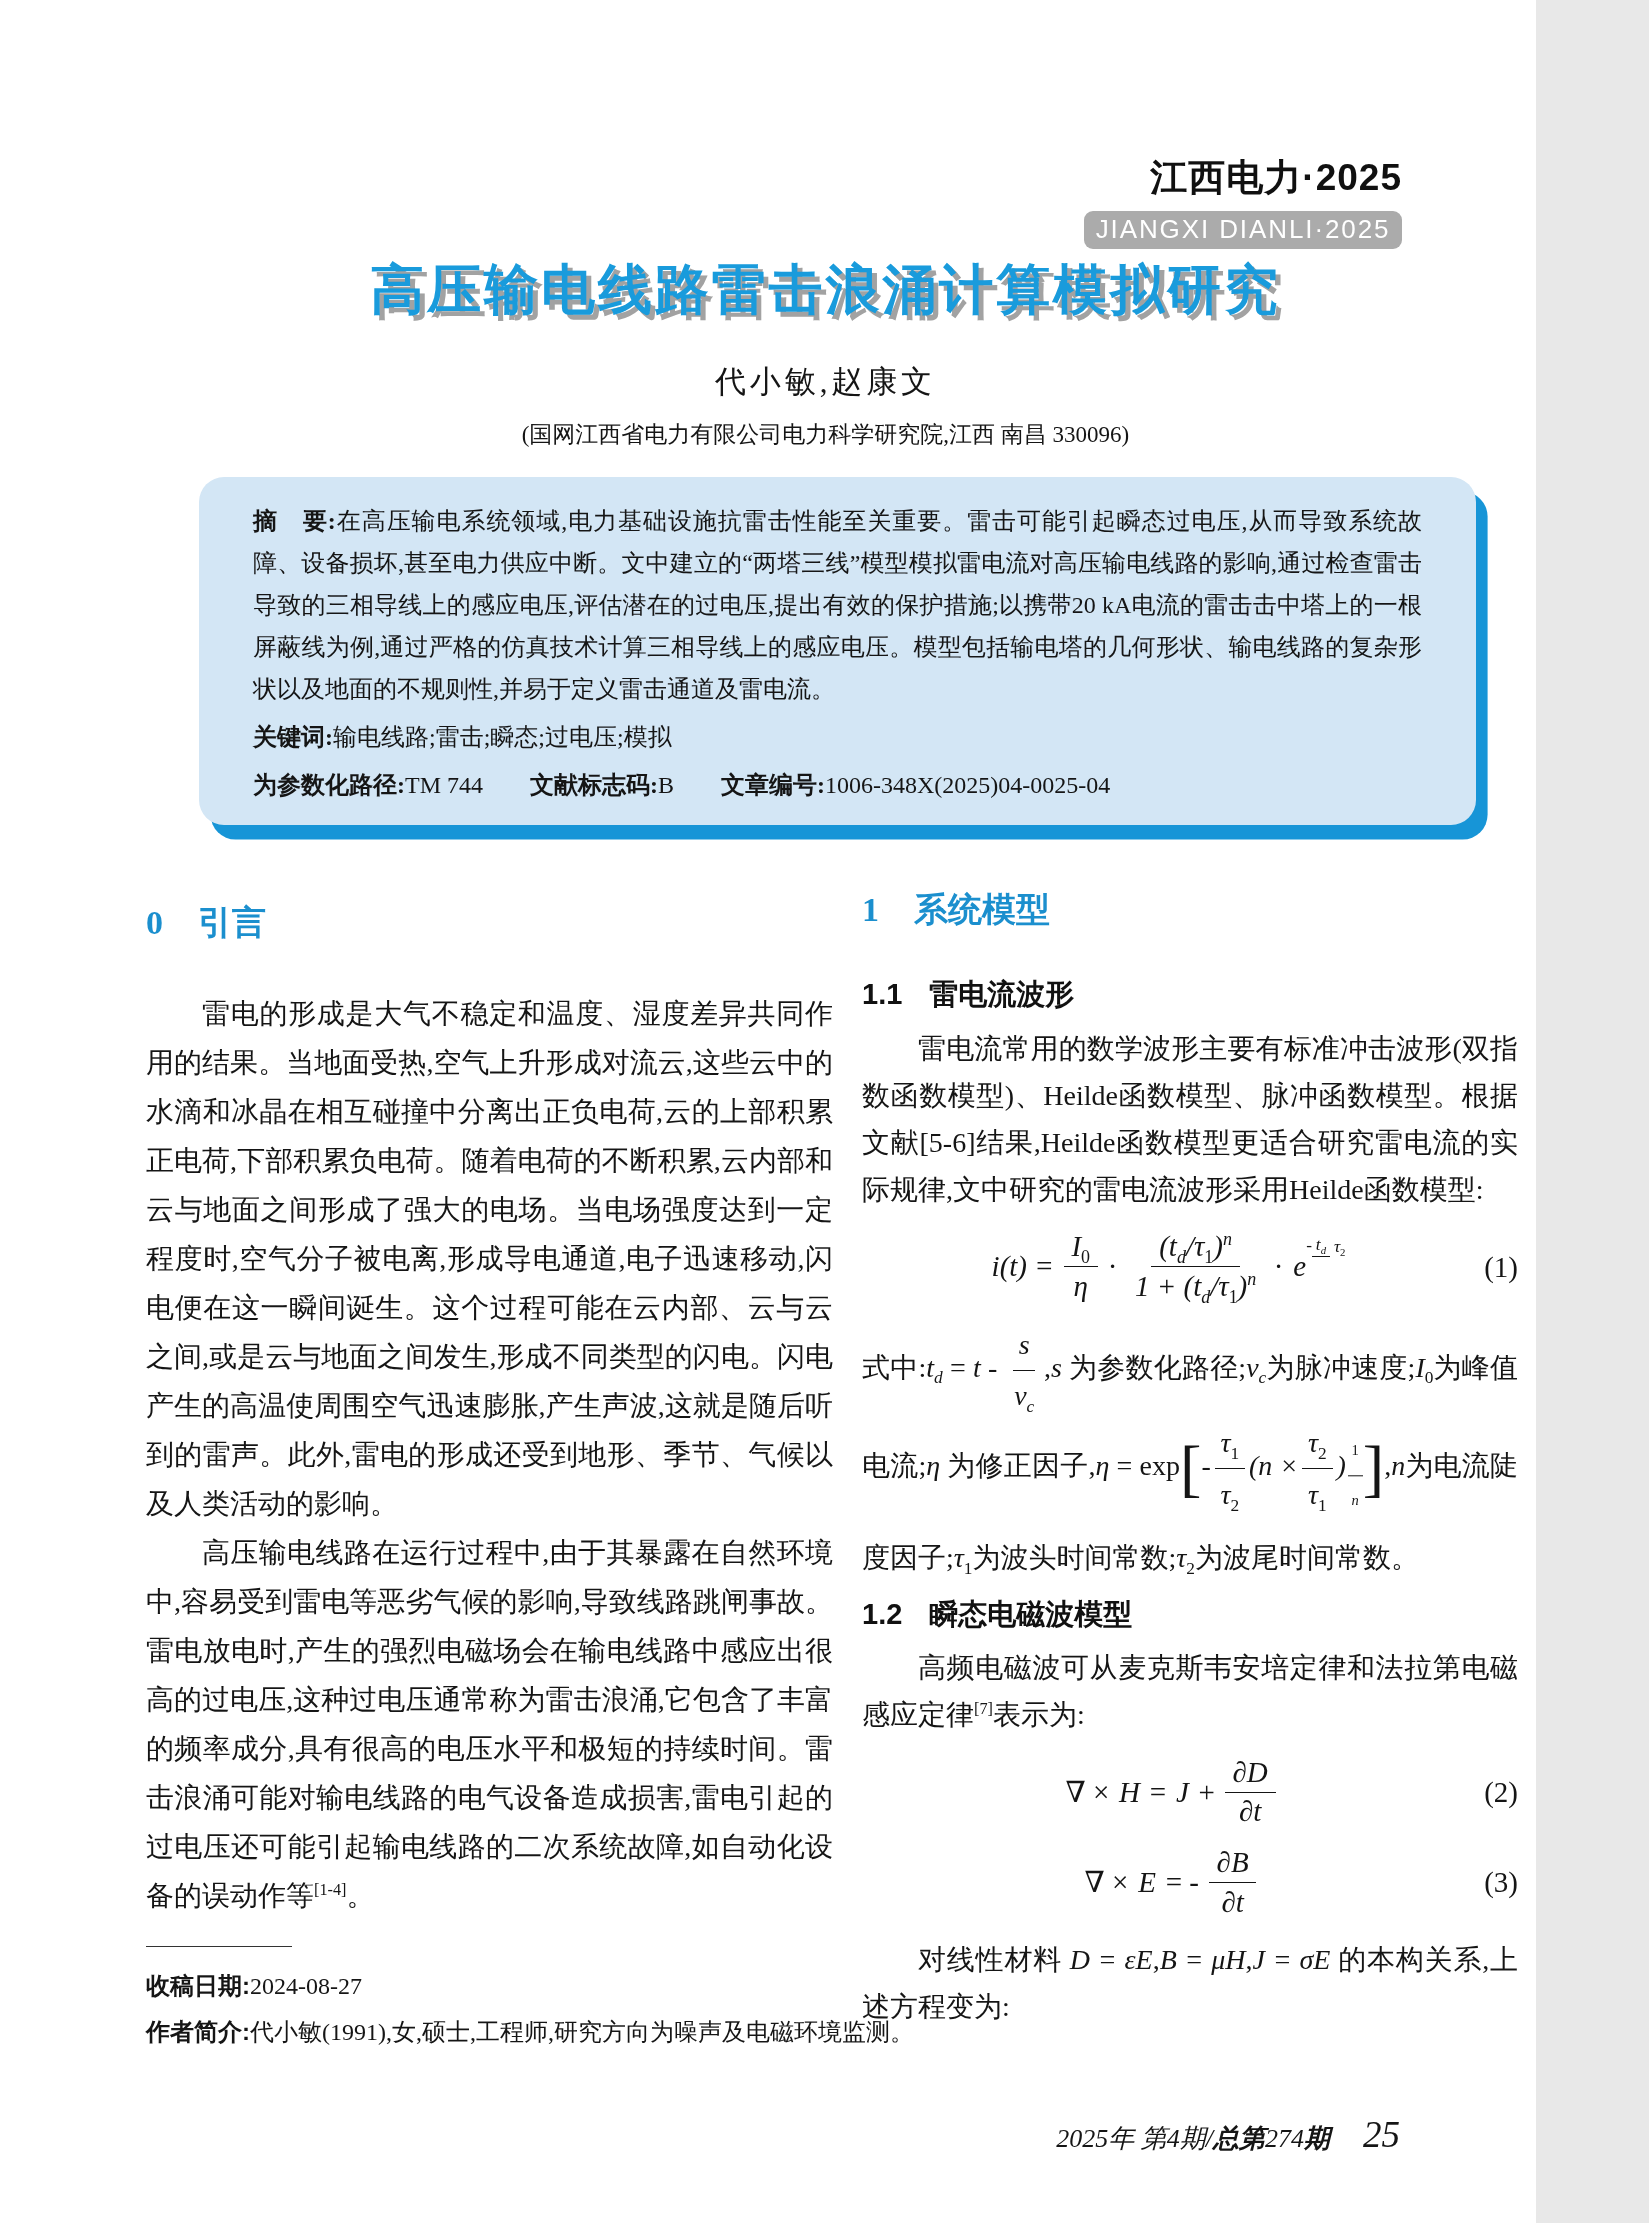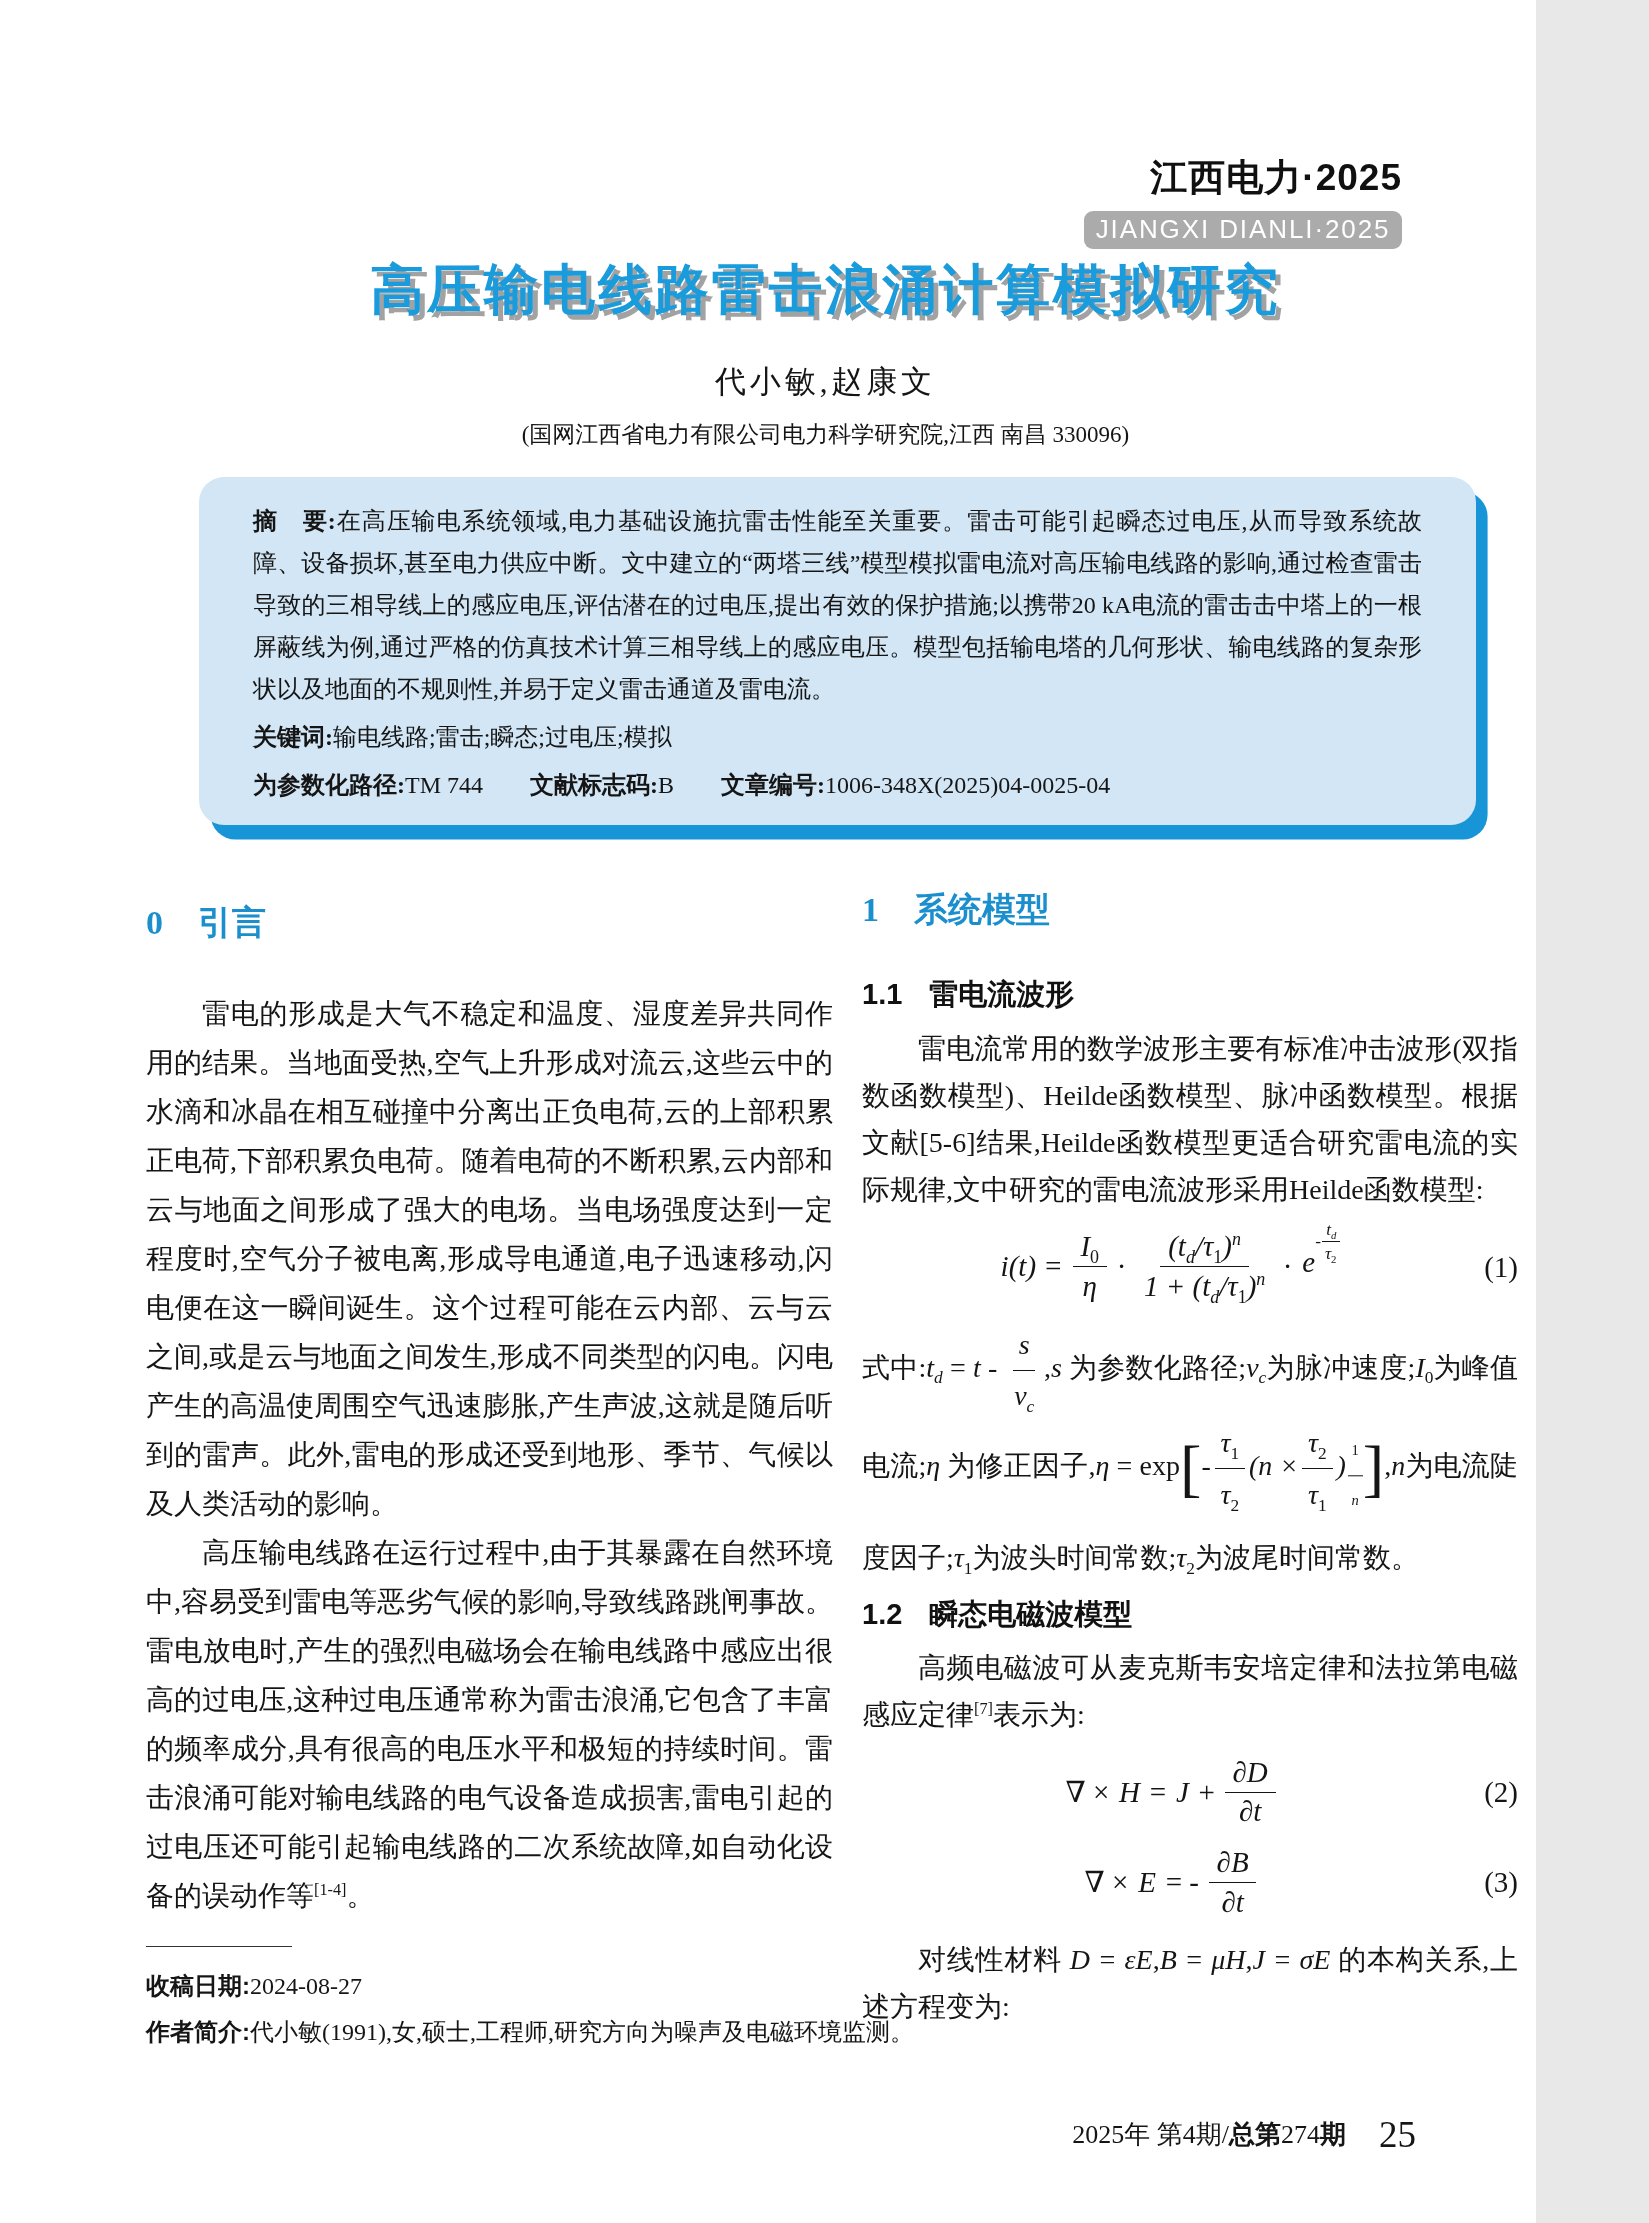--- a/index.html
+++ b/index.html
@@ -57,41 +57,41 @@
   
   .eqrow{position:relative;display:flex;align-items:center;justify-content:center;
          font-size:29px;margin:17.5px 39px 17.5px 0;}
   .eqrow>span{margin:0 4.9px;}
   .eqno{position:absolute;right:-39px;top:50%;transform:translateY(-50%);margin:0!important;}
   .frac{display:inline-flex;flex-direction:column;align-items:center;vertical-align:middle;}
   .frac .fn{border-bottom:1.9px solid #151515;padding:0 7.8px 2.9px;text-align:right;}
   .frac .fd{padding:2.9px 7.8px 0;text-align:center;}
   .ebase{white-space:nowrap;}
   .esup{display:inline-flex;align-items:center;font-size:0.60em;transform:translateY(-25px);}
-  .mfrac{display:inline-flex;flex-direction:column;align-items:flex-end;margin-left:0;}
+  .mfrac{display:inline-flex;flex-direction:row;align-items:flex-end;margin-left:0;}
   .mfrac .mfn{border-bottom:1.5px solid #151515;padding:0 3.9px 1px;}
   .mfrac .mfd{padding:1px 3.9px 0;}
   .ifrac{display:inline-flex;flex-direction:column;align-items:center;vertical-align:middle;margin:0 3.9px;}
   .ifrac .fn{border-bottom:1.9px solid #151515;padding:0 5.8px 1.9px;text-align:center;}
   .ifrac .fd{padding:1.9px 5.8px 0;text-align:center;}
   .pfrac{display:inline-flex;flex-direction:column;align-items:center;font-size:0.52em;
          vertical-align:super;transform:translateY(-9.7px);margin-left:1.9px;}
   .pfrac .pn{border-bottom:1.5px solid #151515;padding:0 3.9px 1px;}
   .pfrac .pd{padding:1px 3.9px 0;}
   .bbr{font-size:2.3em;font-weight:200;vertical-align:middle;line-height:0;
        font-family:"Liberation Serif",serif;}
 
   
   .footnote{position:absolute;left:146px;top:1946px;width:932px;font-size:24px;line-height:46px;}
   .footnote .rule{width:146px;border-top:1.9px solid #333;margin-bottom:15.5px;}
   .footnote .flab{font-family:"Liberation Sans","DejaVu Sans",sans-serif;font-weight:bold;}
 
   
-  .page-footer{position:absolute;right:120px;top:2113px;font-size:26px;display:flex;
-               align-items:center;}
+  .page-footer{position:absolute;right:136px;top:2113px;font-size:26px;display:flex;
+               align-items:flex-end;font-style:italic;}
   .page-footer .b{font-family:"Liberation Sans","DejaVu Sans",sans-serif;font-weight:bold;}
   .page-footer .pageno{font-size:37px;margin-left:33px;}
 </style>
 </head>
 <body>
 
 <div class="page">
 
   <div class="journal-head">
     <div class="journal-cn">江西电力·2025</div>

